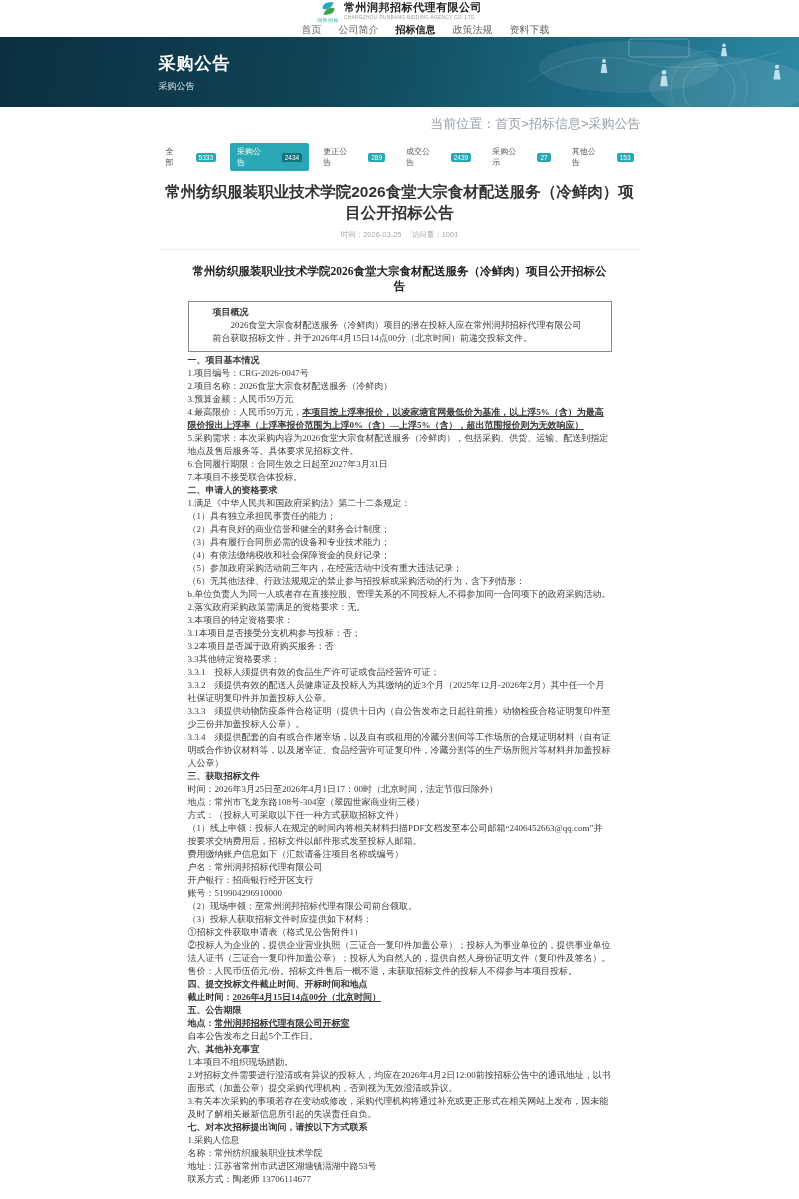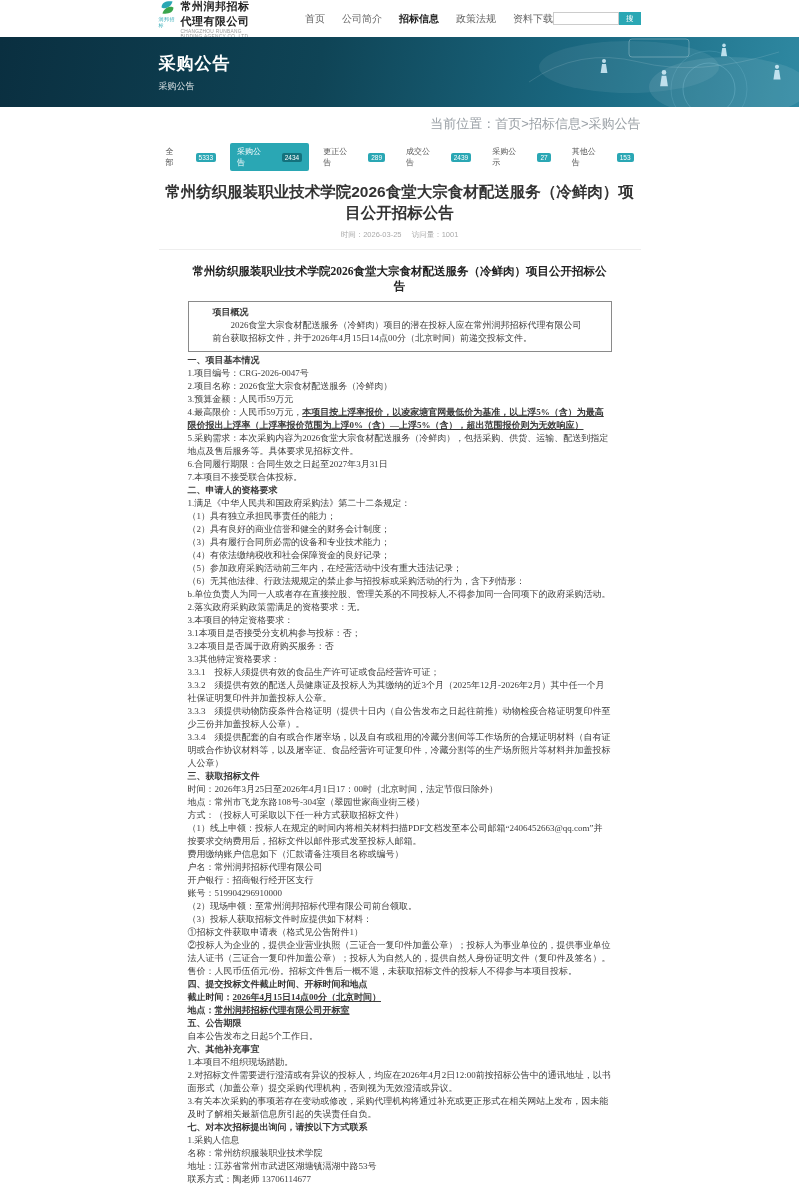--- a/index.html
+++ b/index.html
@@ -1,21 +1,21 @@
 <!DOCTYPE html>
 <html><head>
 <meta charset="utf-8">
 <style>
   * { box-sizing: border-box; margin: 0; padding: 0; }
   html,body { background:#fff; }
   body {
     width: 799px; min-height: 1199px; position: relative;
     font-family: "Liberation Sans", sans-serif; color:#333;
   }
-  .container { width: 482px; margin: 0 auto; }
+  .container { width: 482px; margin: 0 auto; flex-direction: column; }
 
   
   .topbar { height: 37px; background:#fff; }
   .topbar .container { display:flex; align-items:center; height:100%; }
   .logo { display:flex; align-items:flex-start; gap:5px; }
   .logo-mark { display:flex; flex-direction:column; align-items:center; }
   .logo-mark .cap { font-size:5px; color:#2aa7b4; letter-spacing:.5px; }
   .logo-names { display:flex; flex-direction:column; justify-content:center; }
   .logo-cn { font-size:11px; font-weight:bold; color:#222; letter-spacing:.5px; }
   .logo-en { font-size:4.8px; color:#999; letter-spacing:.3px; }
@@ -210,22 +210,22 @@
         <div class="par"><span>户名：常州润邦招标代理有限公司</span></div>
         <div class="par"><span>开户银行：招商银行经开区支行</span></div>
         <div class="par"><span>账号：519904296910000</span></div>
         <div class="par"><span>（2）现场申领：至常州润邦招标代理有限公司前台领取。</span></div>
         <div class="par"><span>（3）投标人获取招标文件时应提供如下材料：</span></div>
         <div class="par"><span>①招标文件获取申请表（格式见公告附件1）</span></div>
         <div class="par"><span>②投标人为企业的，提供企业营业执照（三证合一复印件加盖公章）；投标人为事业单位的，提供事业单位法人证书（三证合一复印件加盖公章）；投标人为自然人的，提供自然人身份证明文件（复印件及签名）。</span></div>
         <div class="par"><span>售价：人民币伍佰元/份。招标文件售后一概不退，未获取招标文件的投标人不得参与本项目投标。</span></div>
         <div class="par"><span class="b">四、提交投标文件截止时间、开标时间和地点</span></div>
         <div class="par"><span class="b">截止时间：</span><span class="b u">2026年4月15日14点00分（北京时间）</span></div>
+        <div class="par"><span class="b">五、公告期限</span></div>
         <div class="par"><span class="b">地点：</span><span class="b u">常州润邦招标代理有限公司开标室</span></div>
-        <div class="par"><span class="b">五、公告期限</span></div>
         <div class="par"><span>自本公告发布之日起5个工作日。</span></div>
         <div class="par"><span class="b">六、其他补充事宜</span></div>
         <div class="par"><span>1.本项目不组织现场踏勘。</span></div>
         <div class="par"><span>2.对招标文件需要进行澄清或有异议的投标人，均应在2026年4月2日12:00前按招标公告中的通讯地址，以书面形式（加盖公章）提交采购代理机构，否则视为无效澄清或异议。</span></div>
         <div class="par"><span>3.有关本次采购的事项若存在变动或修改，采购代理机构将通过补充或更正形式在相关网站上发布，因未能及时了解相关最新信息所引起的失误责任自负。</span></div>
         <div class="par"><span class="b">七、对本次招标提出询问，请按以下方式联系</span></div>
         <div class="par"><span>1.采购人信息</span></div>
         <div class="par"><span>名称：常州纺织服装职业技术学院</span></div>
         <div class="par"><span>地址：江苏省常州市武进区湖塘镇滆湖中路53号</span></div>
         <div class="par"><span>联系方式：陶老师  13706114677</span></div>

